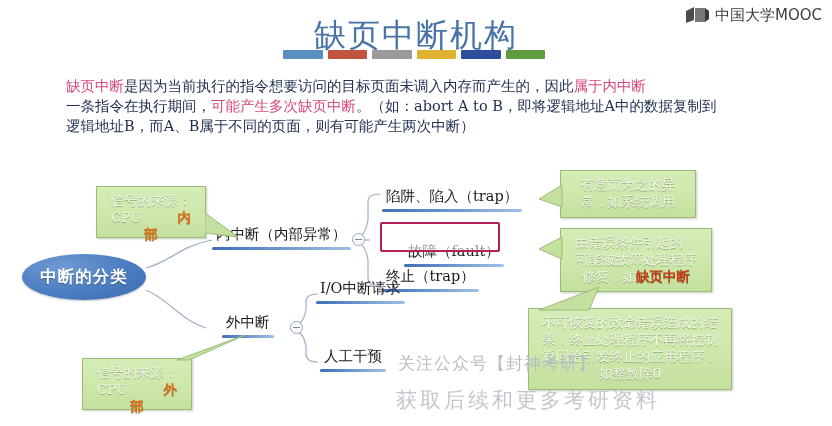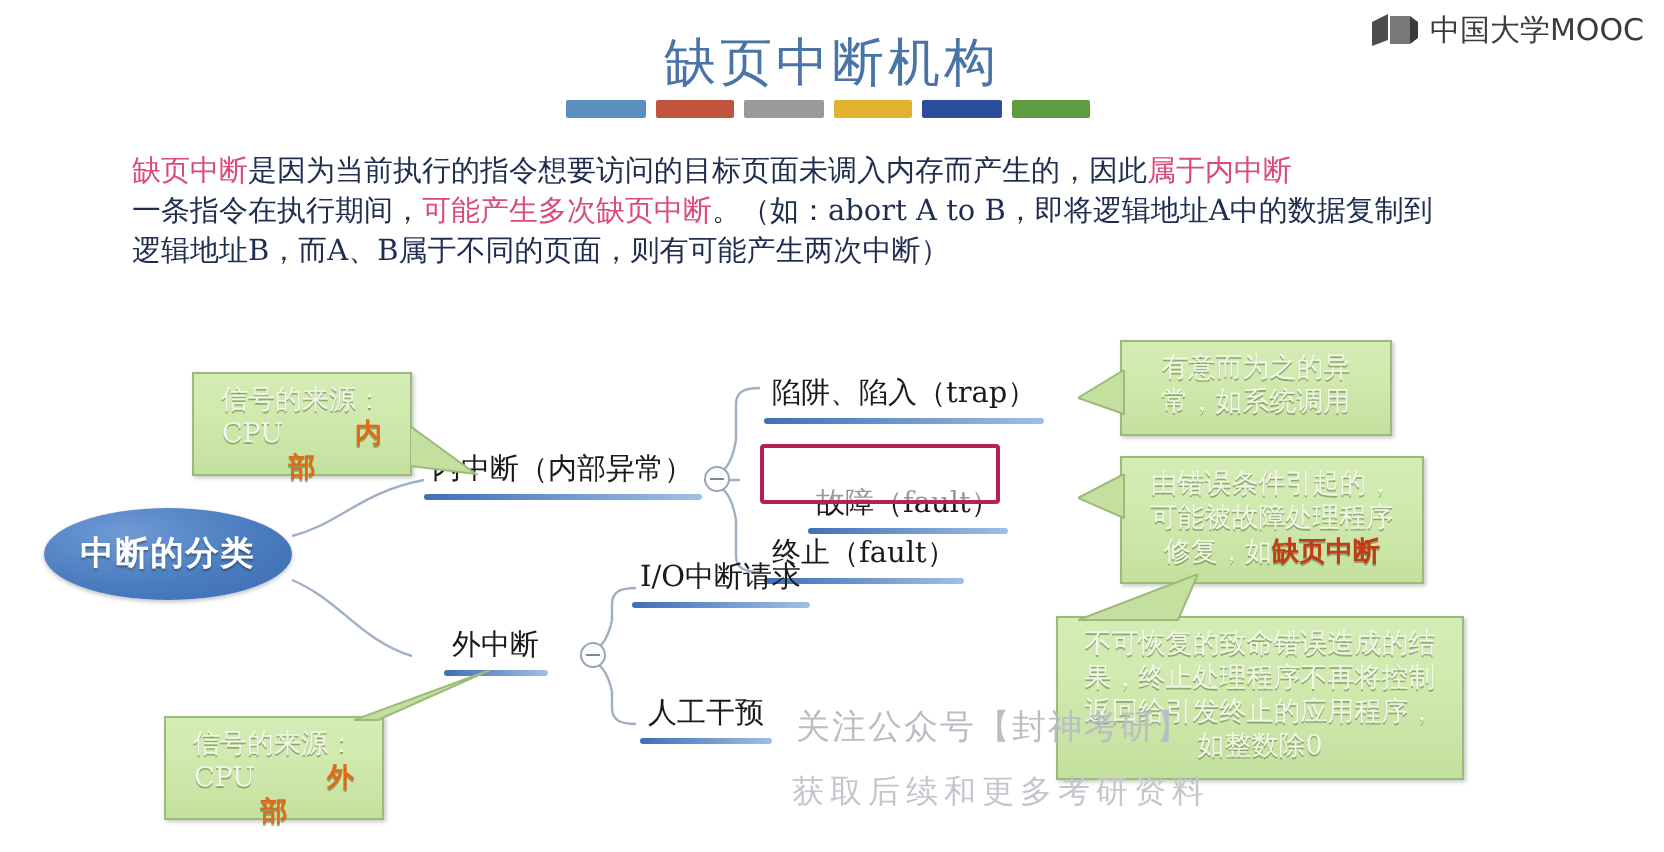--- a/index.html
+++ b/index.html
@@ -14,21 +14,21 @@
     color: #1b2a4a;
   }
 
   
   #header {
     position: absolute; left: 0; top: 0; width: 832px; height: 68px;
   }
   #slide-title {
     position: absolute; left: 0; top: 14px; width: 832px;
     text-align: center;
-    font-size: 26px;
+    font-size: 32px;
     letter-spacing: 2px;
     color: #4a73a8;
     font-family: "DejaVu Serif", "Liberation Serif", serif;
     font-weight: 400;
   }
   #title-rule {
     position: absolute; left: 283px; top: 50px;
     width: 262px; height: 9px;
     display: flex; gap: 5px;
   }
@@ -122,21 +122,21 @@
 
   
   .watermark {
     position: absolute;
     color: #b9bdc4;
     font-family: "DejaVu Serif", "Liberation Serif", serif;
     white-space: nowrap;
     pointer-events: none;
   }
   #wm-line1 { left: 398px; top: 352px; font-size: 17px; letter-spacing: 1px; }
-  #wm-line2 { left: 396px; top: 386px; font-size: 16px; letter-spacing: 3px; color: #c3c7cd; }
+  #wm-line2 { left: 396px; top: 386px; font-size: 21px; letter-spacing: 3px; color: #c3c7cd; }
 </style>
 </head>
 <body>
 
 <div id="header">
   <div id="slide-title">缺页中断机构</div>
   <div id="title-rule">
     <span style="background:#5b8fc0"></span>
     <span style="background:#c0543c"></span>
     <span style="background:#9a9a9a"></span>
@@ -196,21 +196,21 @@
     <span class="underline" style="background:linear-gradient(90deg,#3f6fb5,#9fc0e6);"></span>
   </div>
 
   <div class="node" style="left:404px; top:76px;margin-top:15px;">
     <span class="txt">故障（fault）</span>
     <span class="underline" style="background:linear-gradient(90deg,#3f6fb5,#9fc0e6);"></span>
   </div>
   <div class="fault-box" style="left:380px; top:72px; width:104px; height:24px;"></div>
 
   <div class="node" style="left:382px; top:116px;">
-    <span class="txt">终止（fault）</span>
+    <span class="txt">终止（trap）</span>
     <span class="underline" style="background:linear-gradient(90deg,#3f6fb5,#9fc0e6);"></span>
   </div>
 
   <div class="node" style="left:222px; top:162px;">
     <span class="txt">外中断</span>
     <span class="underline" style="background:linear-gradient(90deg,#3f6fb5,#9fc0e6);"></span>
   </div>
   <div class="collapse-icon" style="left:290px; top:171px;"></div>
 
   <div class="node" style="left:316px; top:128px;">

